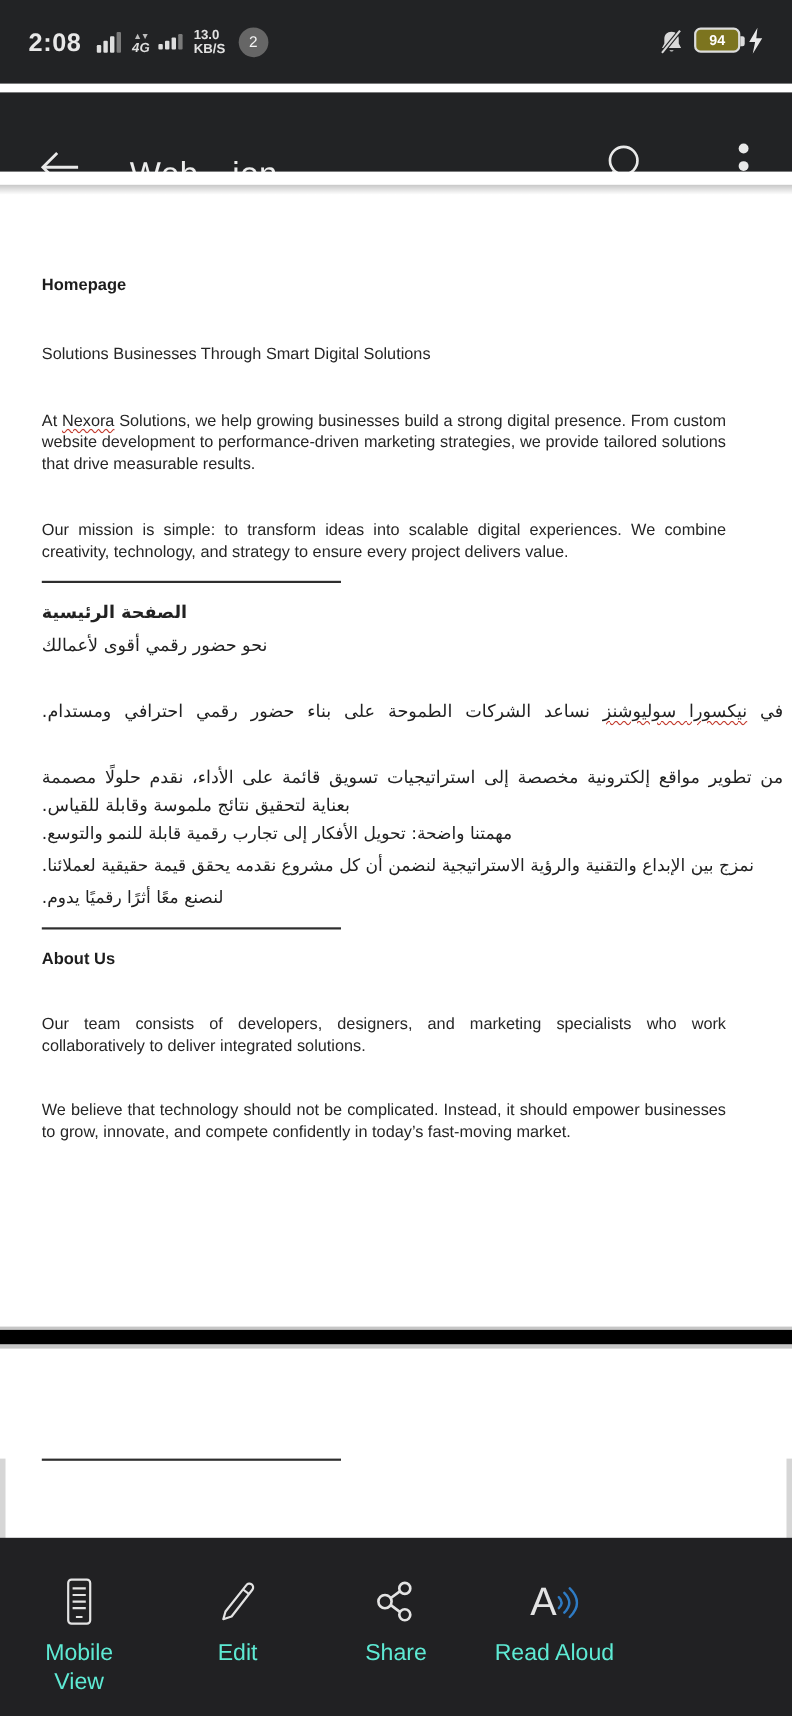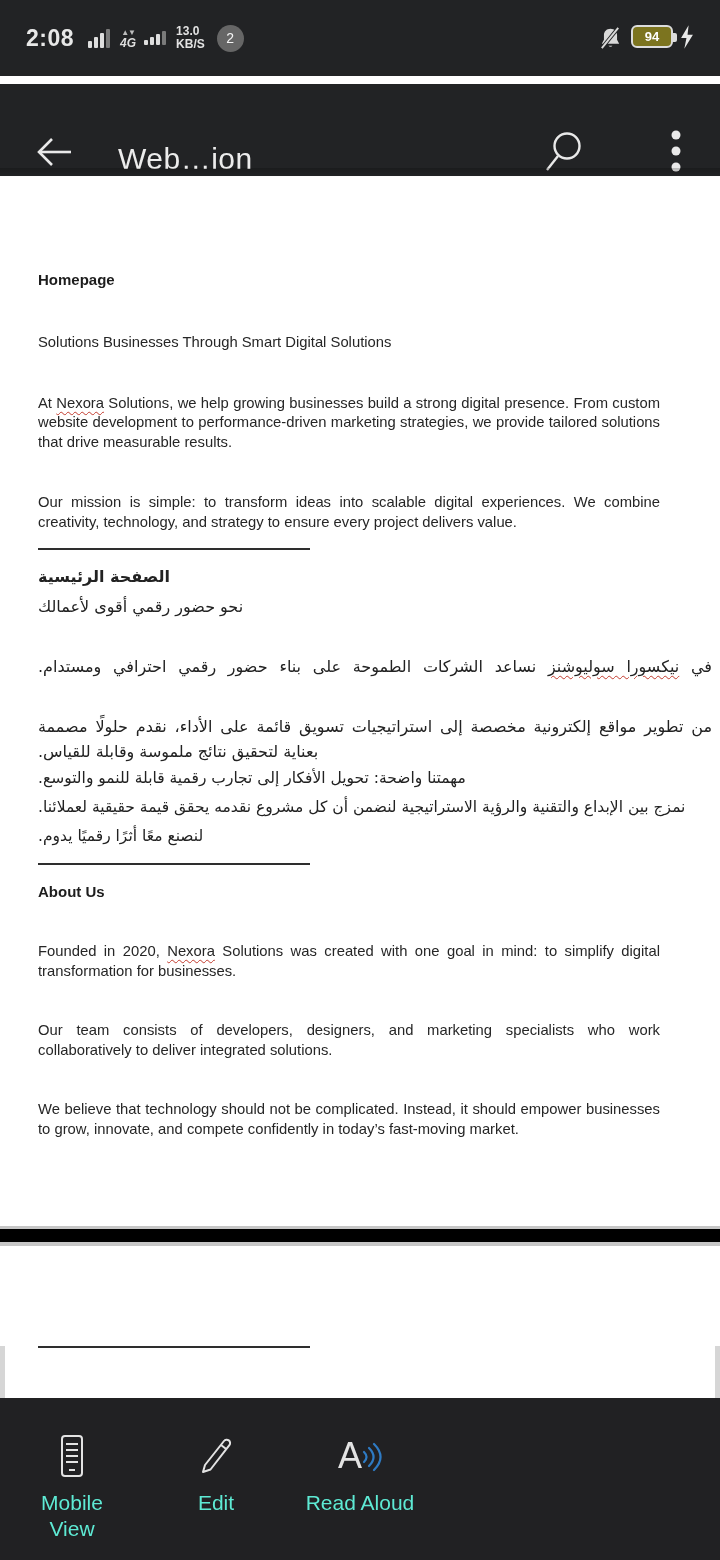--- a/index.html
+++ b/index.html
@@ -35,21 +35,21 @@
            display:flex;align-items:flex-end;box-sizing:border-box;padding:0 0 0 30px;}
   .iconbtn{background:none;border:none;padding:0;display:flex;align-items:center;justify-content:center;cursor:pointer;}
   .app-title{color:#ececec;font-size:30px;font-weight:400;margin-left:40px;letter-spacing:.5px;}
   .app-bar .spacer{flex:1;}
   .search-btn{width:48px;height:48px;margin-right:66px;}
   .menu-btn{width:44px;height:48px;margin-right:22px;}
   .doc-shadow{position:absolute;top:168px;left:0;width:720px;height:9px;
               background:linear-gradient(rgba(0,0,0,.22),rgba(0,0,0,0));z-index:5;}
 
   
-  .doc{position:absolute;top:176px;left:0;width:720px;height:950px;background:#fff;}
+  .doc{position:absolute;top:156px;left:0;width:720px;height:950px;background:#fff;}
   .page1{height:1050px;box-sizing:border-box;padding:95px 60px 0 38px;overflow:hidden;color:#262626;}
   .h-en{font-size:15px;font-weight:bold;color:#1d1d1d;margin:0 0 45px 0;}
   .p-en{font-size:14.8px;line-height:19.5px;text-align:justify;margin:0;}
   .tagline{margin:0 0 41px 0;font-size:14.8px;line-height:19.5px;}
   .mb41{margin-bottom:41px;} .mb40{margin-bottom:40px;} .mb16{margin-bottom:16px;}
   .divider{width:272px;border:none;border-top:2px solid #2e2e2e;margin:0 0 16px 0;}
   .sq{text-decoration-line:underline;text-decoration-style:wavy;text-decoration-color:#c23b2e;
       text-decoration-thickness:1px;text-underline-offset:3px;}
   .ar{direction:rtl;font-family:"DejaVu Sans",sans-serif;font-size:16px;line-height:25px;
       color:#222;margin:0 -52px 0 0;}
@@ -174,21 +174,20 @@
       <div class="ar ar-trio">
         <div>مهمتنا واضحة: تحويل الأفكار إلى تجارب رقمية قابلة للنمو والتوسع.</div>
         <div>نمزج بين الإبداع والتقنية والرؤية الاستراتيجية لنضمن أن كل مشروع نقدمه يحقق قيمة حقيقية لعملائنا.</div>
         <div>لنصنع معًا أثرًا رقميًا يدوم.</div>
       </div>
 
       <hr class="divider" style="margin-bottom:18px">
 
       <div class="h-en about-gap">About Us</div>
 
-      <p class="p-en mb40"><span>Founded in 2020, </span><span class="sq">Nexora</span><span> Solutions was created with one goal in mind: to simplify digital transformation for businesses.</span></p>
 
       <p class="p-en mb40">Our team consists of developers, designers, and marketing specialists who work collaboratively to deliver integrated solutions.</p>
 
       <p class="p-en">We believe that technology should not be complicated. Instead, it should empower businesses to grow, innovate, and compete confidently in today’s fast-moving market.</p>
     </div>
 
     <div class="page-gap">
         <div class="bar"></div>
       </div>
 
@@ -217,20 +216,32 @@
     <button class="tool">
       <span class="ic">
         <svg width="42" height="44" viewBox="0 0 42 44">
           <path d="M10 31 L29 7 a3.4 3.4 0 0 1 5.4 4.2 L15.5 35.5 L8 38 Z" fill="none" stroke="#e3e3e3" stroke-width="2" stroke-linejoin="round"></path>
           <line x1="26" y1="11" x2="31.5" y2="15.3" stroke="#e3e3e3" stroke-width="2"></line>
         </svg>
       </span>
       <span class="lbl">Edit</span>
     </button>
 
+    <button class="tool">
+      <span class="ic">
+        <svg width="40" height="42" viewBox="0 0 40 42">
+          <circle cx="28" cy="9" r="5" fill="none" stroke="#e3e3e3" stroke-width="2.4"></circle>
+          <circle cx="10" cy="21" r="6" fill="none" stroke="#e3e3e3" stroke-width="2.4"></circle>
+          <circle cx="28" cy="33" r="5" fill="none" stroke="#e3e3e3" stroke-width="2.4"></circle>
+          <line x1="15" y1="18" x2="23.5" y2="11.7" stroke="#e3e3e3" stroke-width="2.4"></line>
+          <line x1="15" y1="24" x2="23.5" y2="30.3" stroke="#e3e3e3" stroke-width="2.4"></line>
+        </svg>
+      </span>
+      <span class="lbl">Share</span>
+    </button>
 
     <button class="tool">
       <span class="ic ra-wrap">
         <span class="ra-a">A</span>
         <svg width="20" height="34" viewBox="0 0 20 34" style="margin-top:2px">
           <path d="M2 12 q5 5 0 10" fill="none" stroke="#2e7bc4" stroke-width="2.2" stroke-linecap="round"></path>
           <path d="M7 8 q9 9 0 18" fill="none" stroke="#2e7bc4" stroke-width="2.2" stroke-linecap="round"></path>
           <path d="M12 4 q13 13 0 26" fill="none" stroke="#2e7bc4" stroke-width="2.2" stroke-linecap="round"></path>
         </svg>
       </span>

